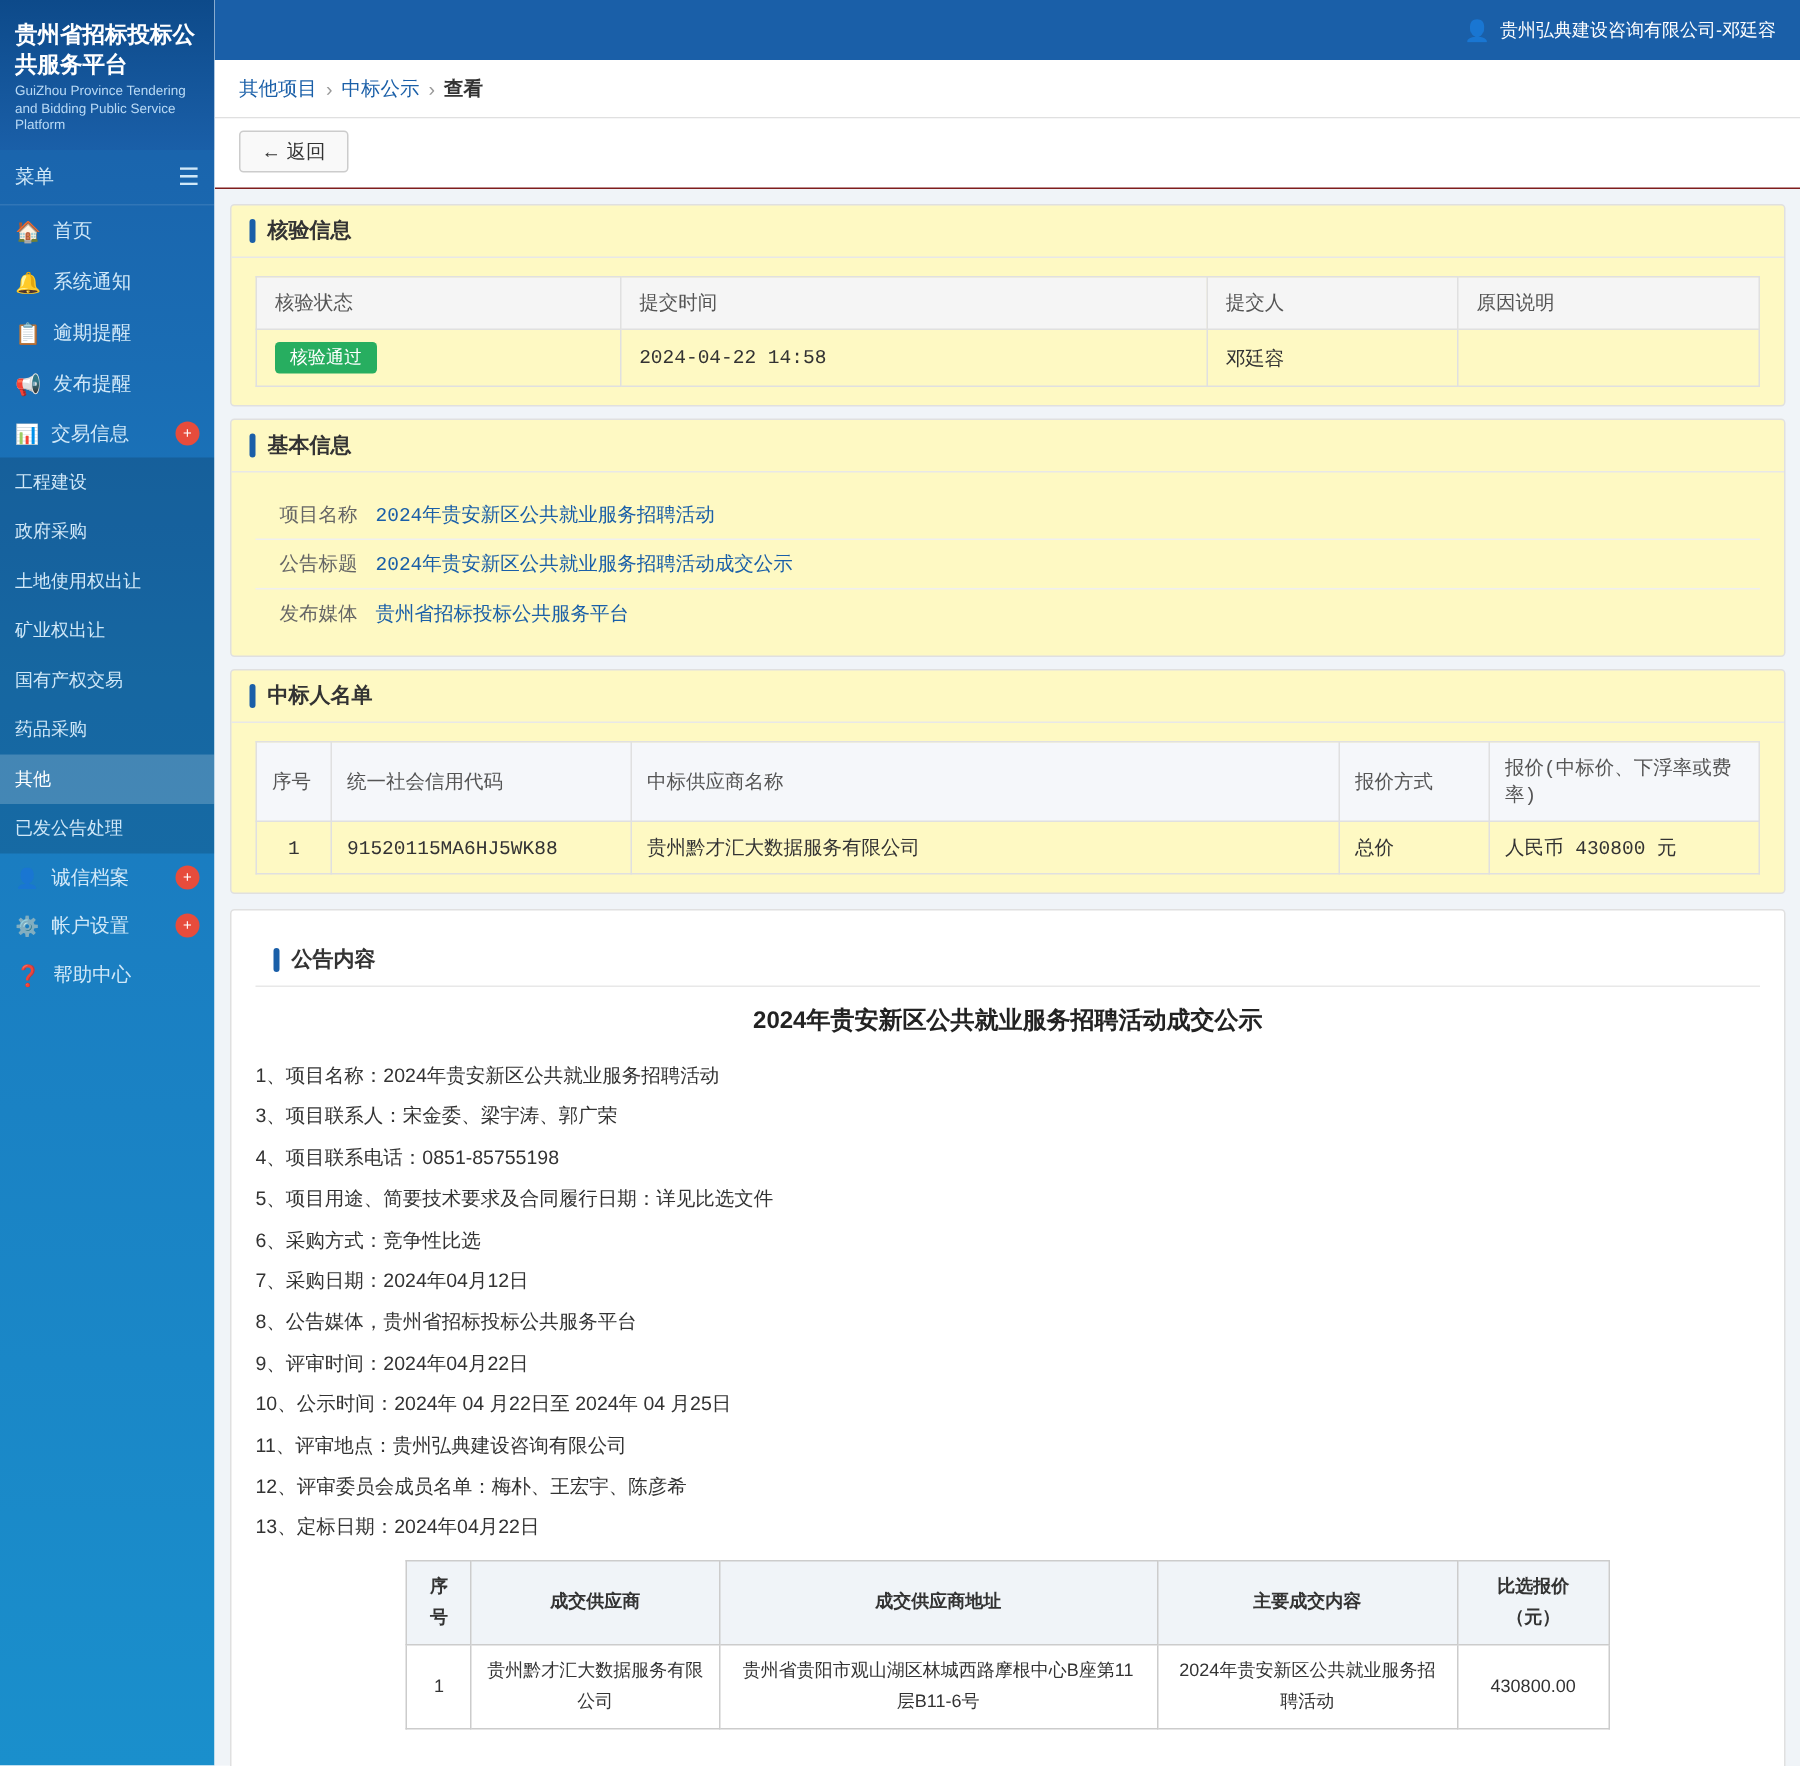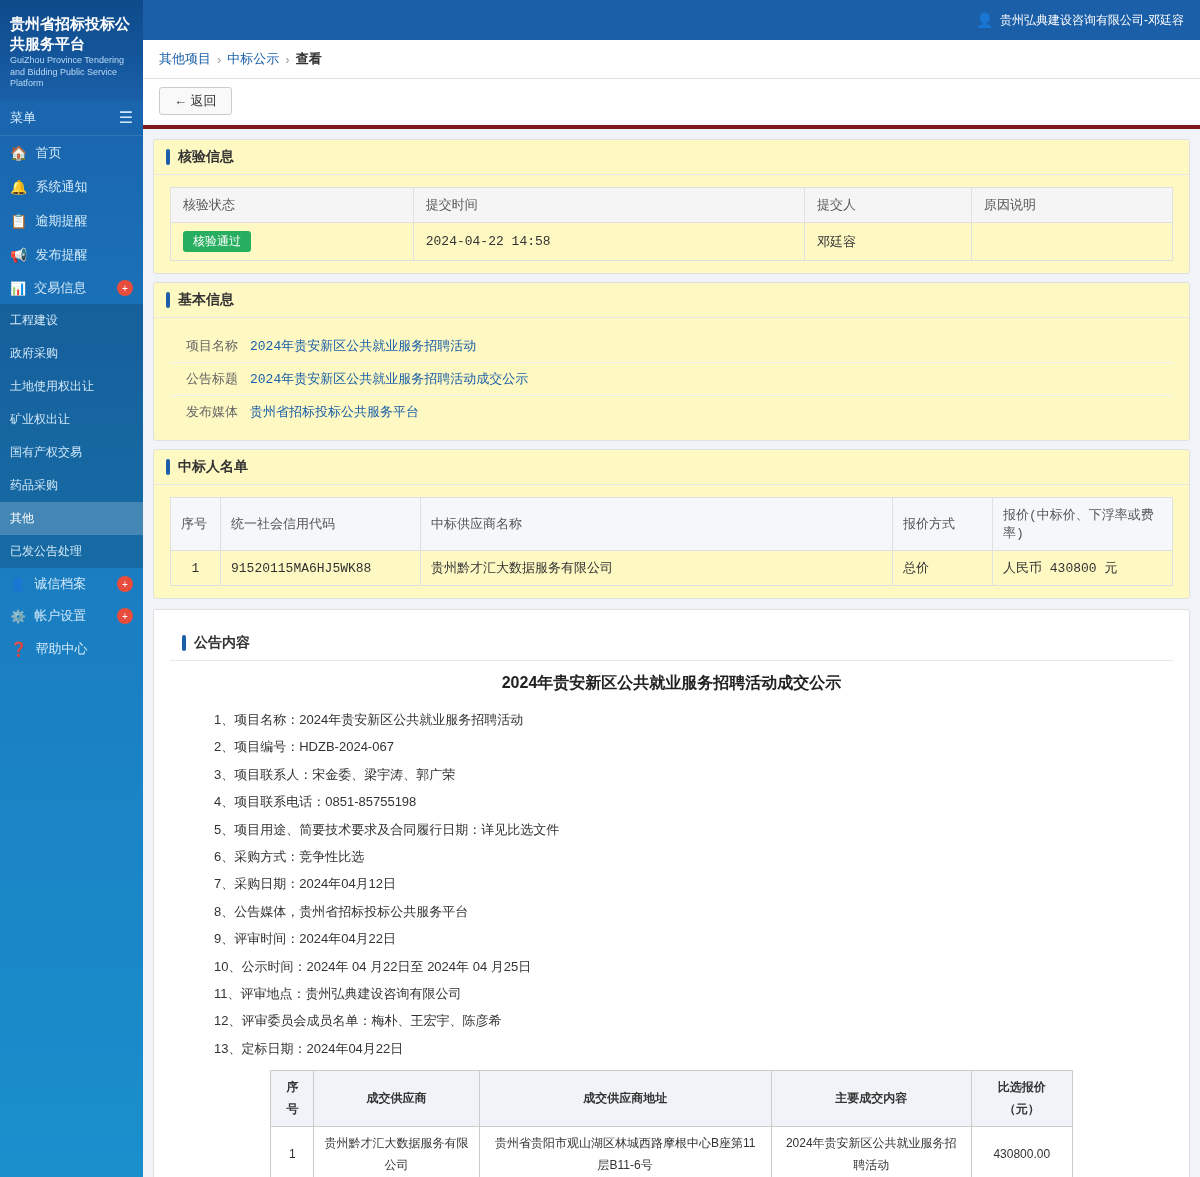--- a/index.html
+++ b/index.html
@@ -130,21 +130,21 @@
       color: #555;
       border-bottom: 1px solid #e0e0e0;
     }
     .breadcrumb-bar .sep { color: #999; }
     .breadcrumb-bar .current { color: #333; font-weight: bold; }
 
     
     .back-btn-row {
       background: #fff;
       padding: 8px 16px 10px 16px;
-      border-bottom: 4px solid #7f1d1d;
+      border-bottom: 1px solid #7f1d1d;
     }
     .back-btn {
       display: inline-flex;
       align-items: center;
       gap: 4px;
       padding: 4px 14px;
       border: 1px solid #ccc;
       background: #f9f9f9;
       border-radius: 3px;
       font-size: 13px;
@@ -255,21 +255,21 @@
       padding: 16px;
     }
     .announcement-title {
       text-align: center;
       font-size: 16px;
       font-weight: bold;
       color: #222;
       margin-bottom: 14px;
     }
     .announcement-body { font-size: 13px; color: #333; line-height: 1.8; }
-    .announcement-body p { margin-bottom: 4px; margin-left: 44px; }
+    .announcement-body p { margin-bottom: 4px; }
 
     .inner-table {
       width: 80%;
       margin: 10px auto;
       border-collapse: collapse;
       font-size: 12px;
     }
     .inner-table th, .inner-table td {
       border: 1px solid #ccc;
       padding: 6px 10px;
@@ -465,21 +465,20 @@
 
     <div class="announcement-section">
       <div class="section-header">
         <span>公告内容</span>
       </div>
       <div style="padding-top: 12px;">
         <div class="announcement-title">2024年贵安新区公共就业服务招聘活动成交公示</div>
         <div class="announcement-body">
 
           <p>1、项目名称：2024年贵安新区公共就业服务招聘活动</p>
-          <p>2、项目编号：HDZB-2024-067</p>
           <p>3、项目联系人：宋金委、梁宇涛、郭广荣</p>
           <p>4、项目联系电话：0851-85755198</p>
           <p>5、项目用途、简要技术要求及合同履行日期：详见比选文件</p>
           <p>6、采购方式：竞争性比选</p>
           <p>7、采购日期：2024年04月12日</p>
           <p>8、公告媒体，贵州省招标投标公共服务平台</p>
           <p>9、评审时间：2024年04月22日</p>
           <p>10、公示时间：2024年 04 月22日至 2024年 04 月25日</p>
           <p>11、评审地点：贵州弘典建设咨询有限公司</p>
           <p>12、评审委员会成员名单：梅朴、王宏宇、陈彦希</p>

